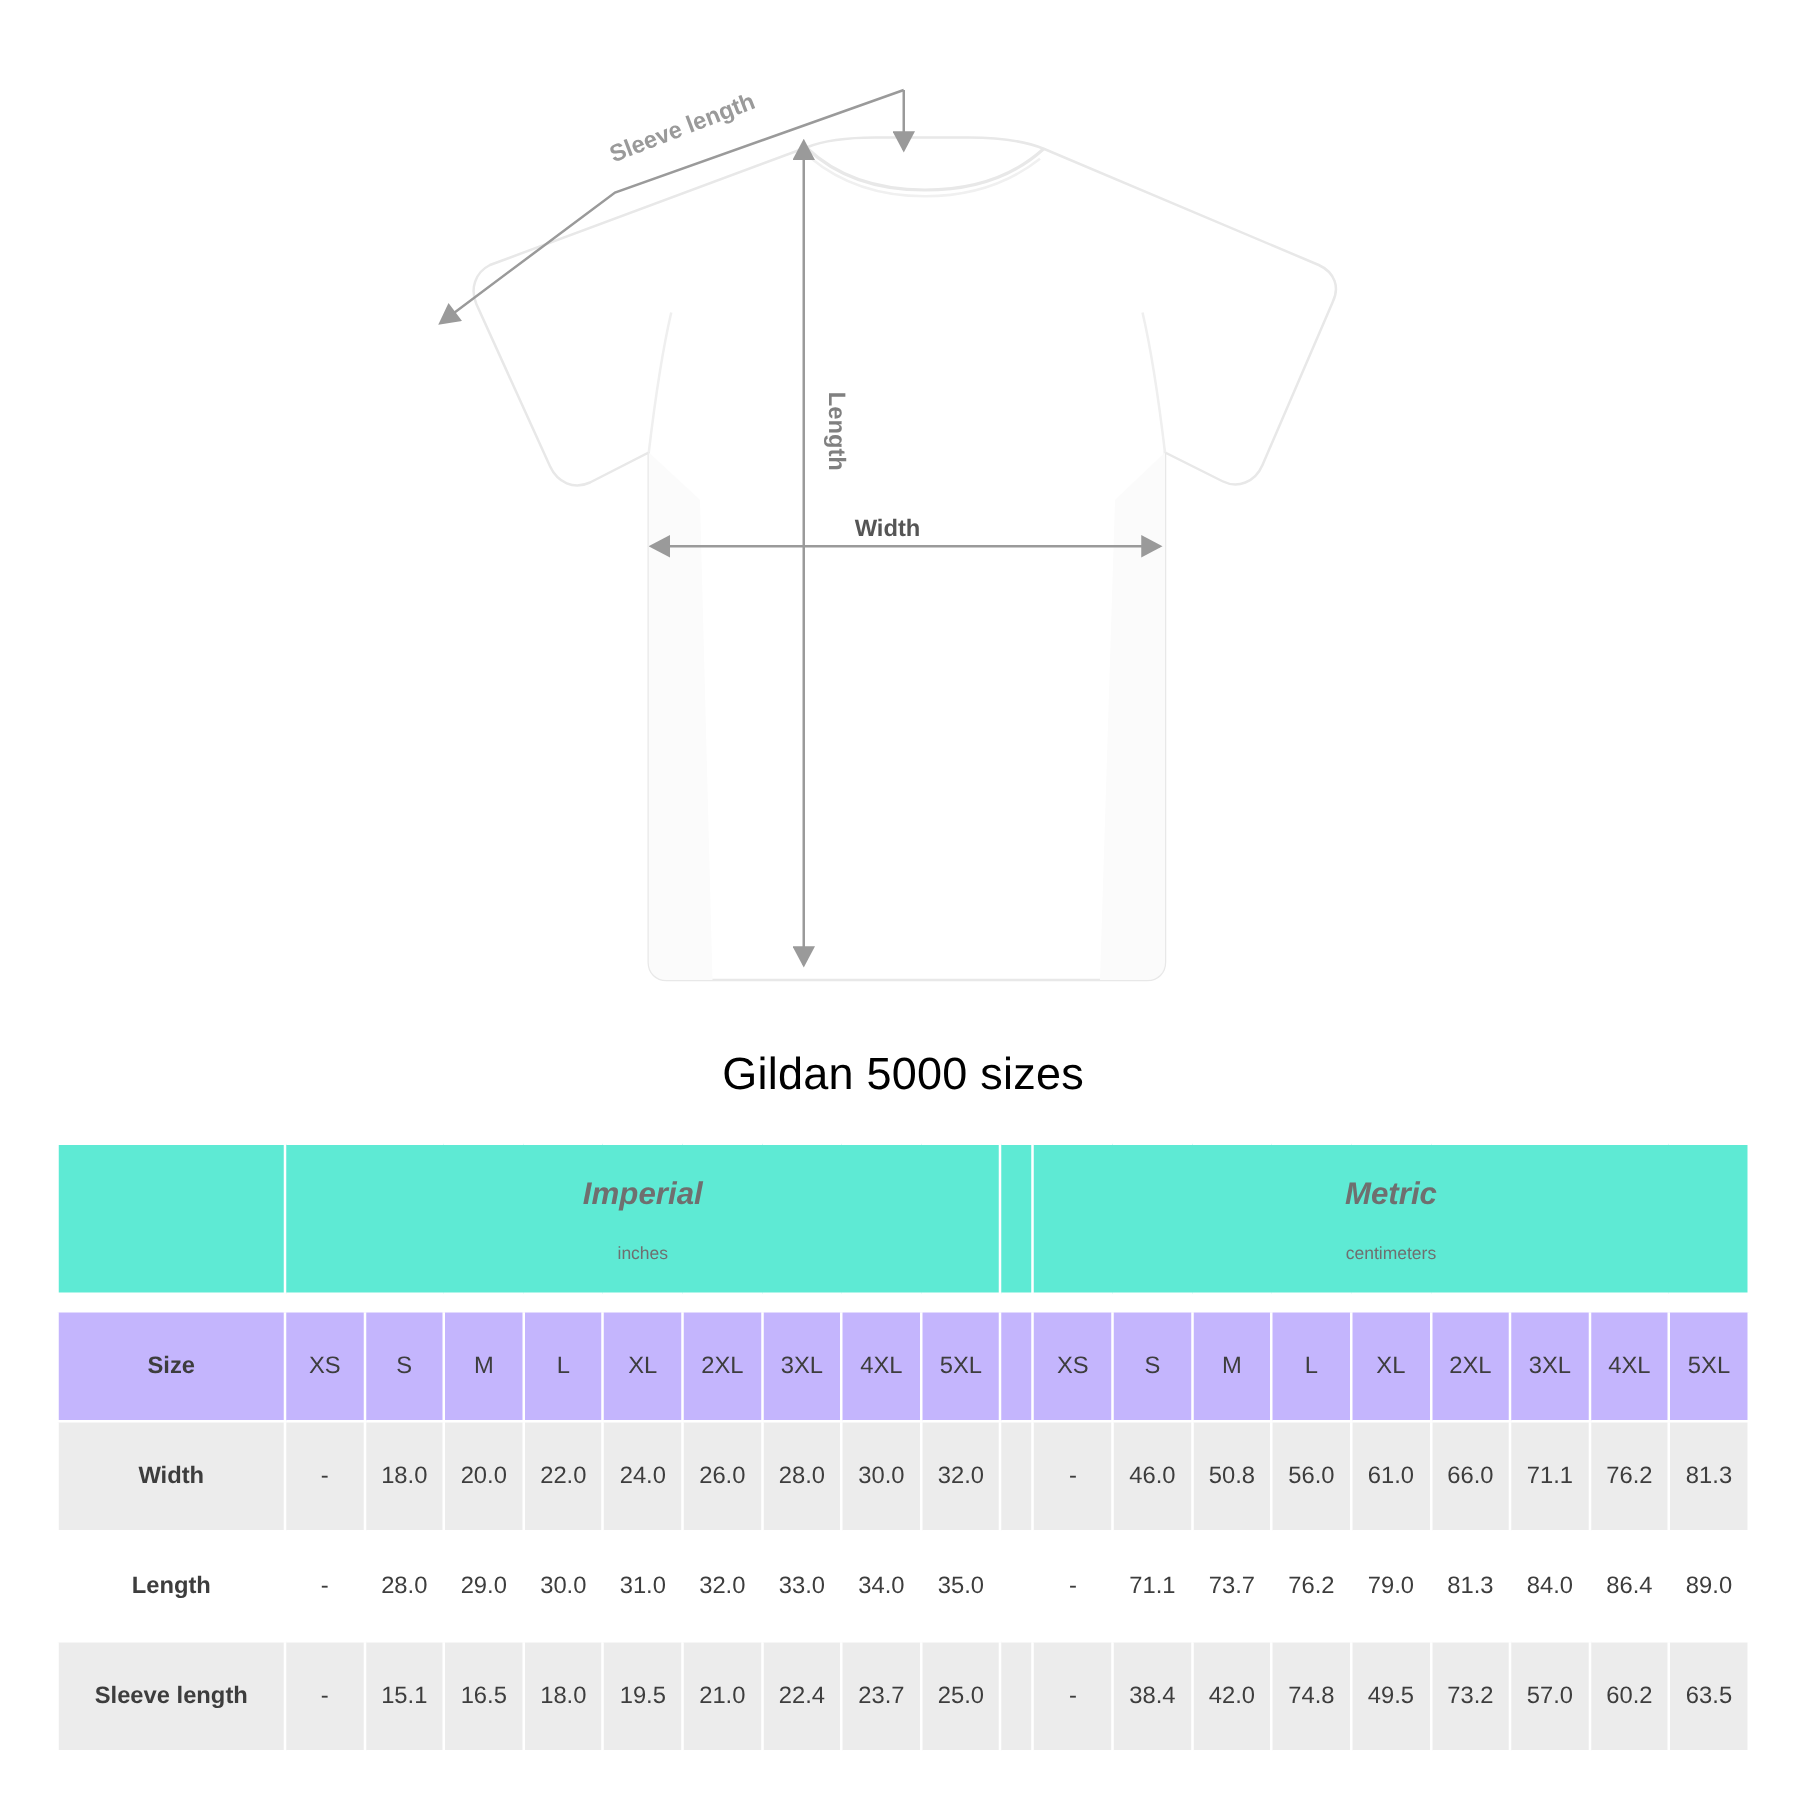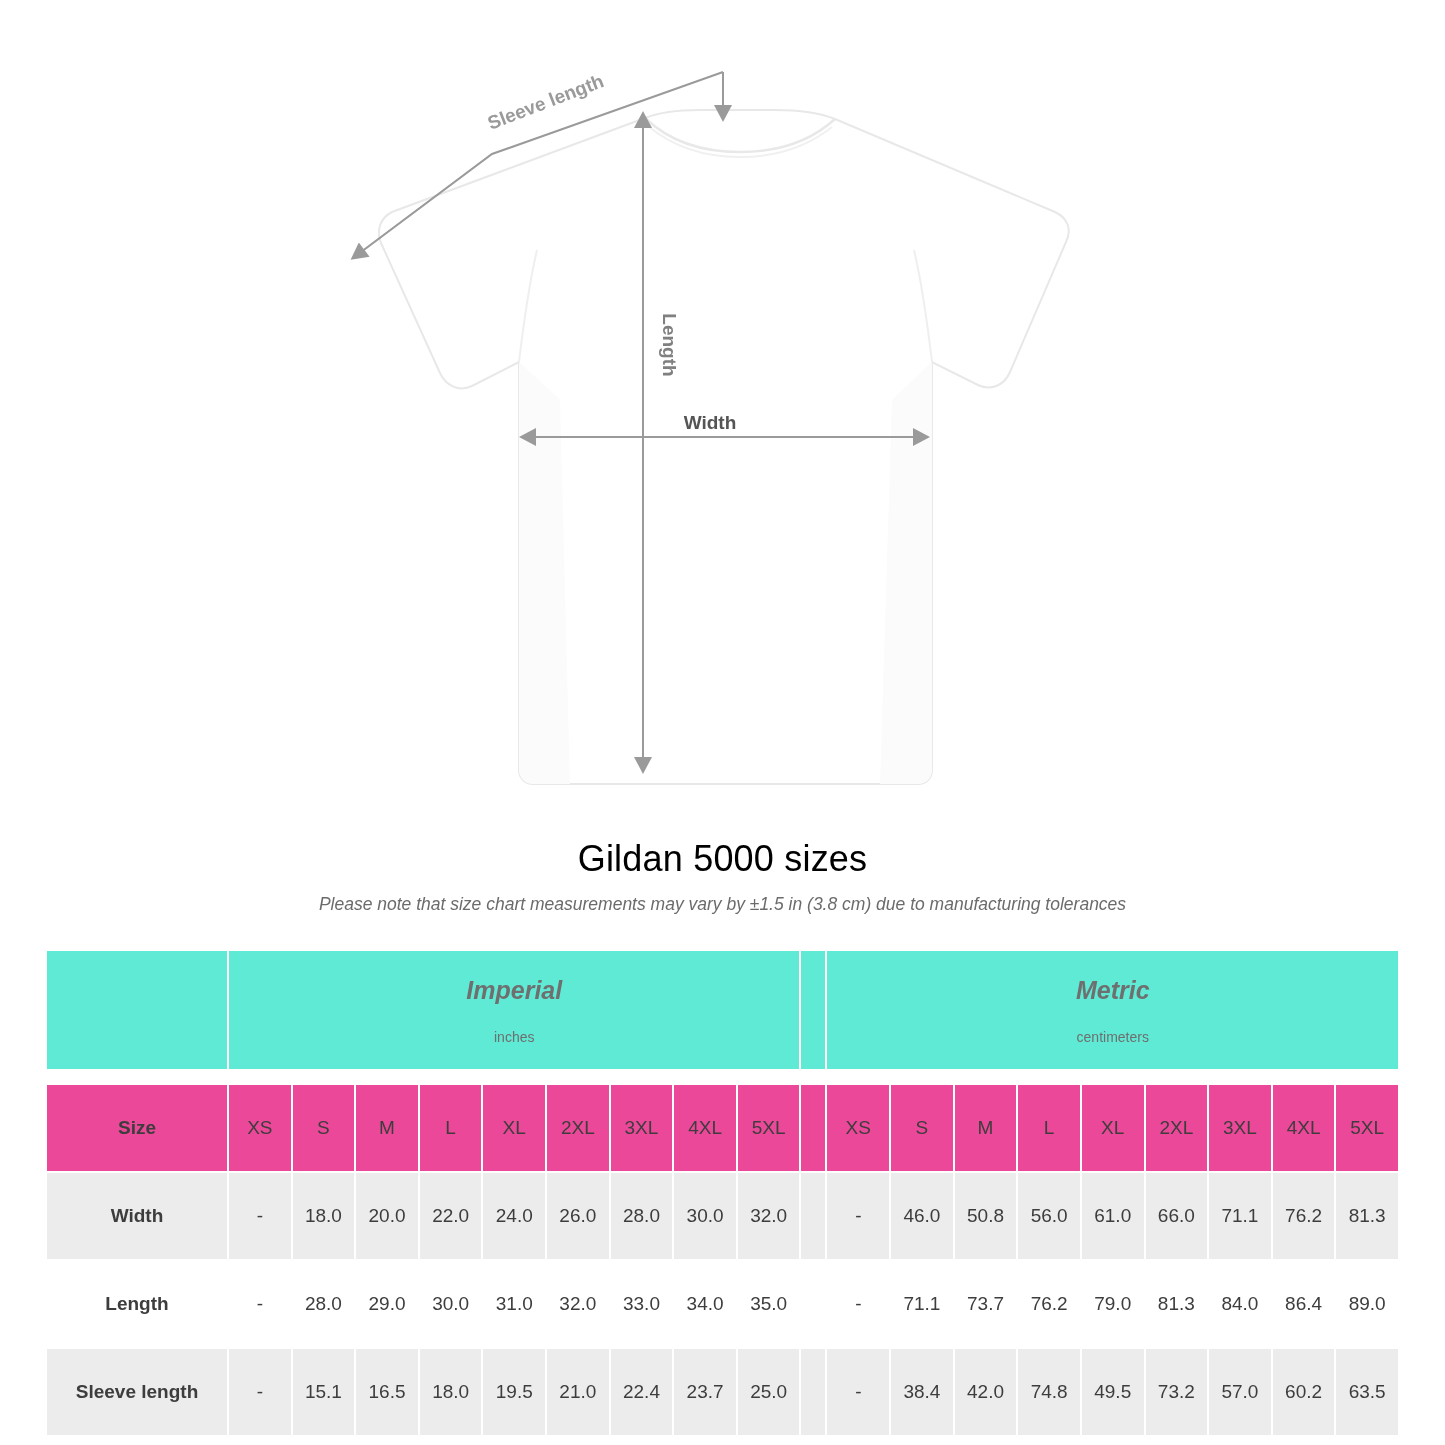--- a/index.html
+++ b/index.html
@@ -77,21 +77,21 @@
     font-weight: bold;
     color: #6f6f6f;
   }
   .unit-sub {
     font-size: 14px;
     color: #6f6f6f;
     margin-top: 24px;
   }
 
   .size-row td {
-    background: #ec4899;
+    background: #c4b5fd;
     height: 84px;
     font-size: 19px;
     color: #3d3d3d;
   }
   .size-row td.rowlabel {
     font-weight: bold;
     font-size: 19px;
   }
 
   .data-row td {
@@ -180,21 +180,20 @@
 
       <g stroke="#9a9a9a" fill="none" stroke-width="2">
         <path d="M522,437 L928,437" marker-start="url(#arrTail)" marker-end="url(#arrHead)"></path>
       </g>
       <text x="710" y="429" font-family="Liberation Sans, sans-serif" font-size="19" font-weight="bold" fill="#555555" text-anchor="middle">Width</text>
     </svg>
   </div>
 
   <div class="title-block">
     <div class="chart-title">Gildan 5000 sizes</div>
-    <div class="chart-note">Please note that size chart measurements may vary by ±1.5 in (3.8 cm) due to manufacturing tolerances</div>
   </div>
 
   <div class="table-wrap">
     <table class="size-table">
       <colgroup>
         <col class="label-col">
         <col span="9">
         <col class="gap-col">
         <col span="9">
       </colgroup>

